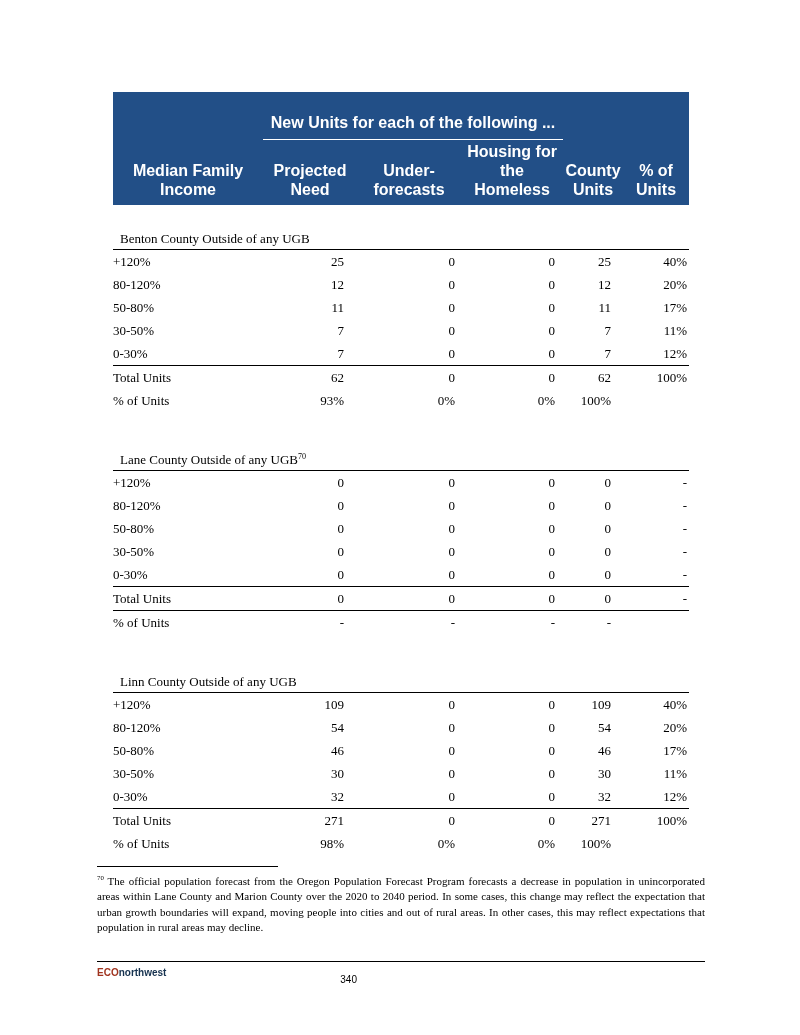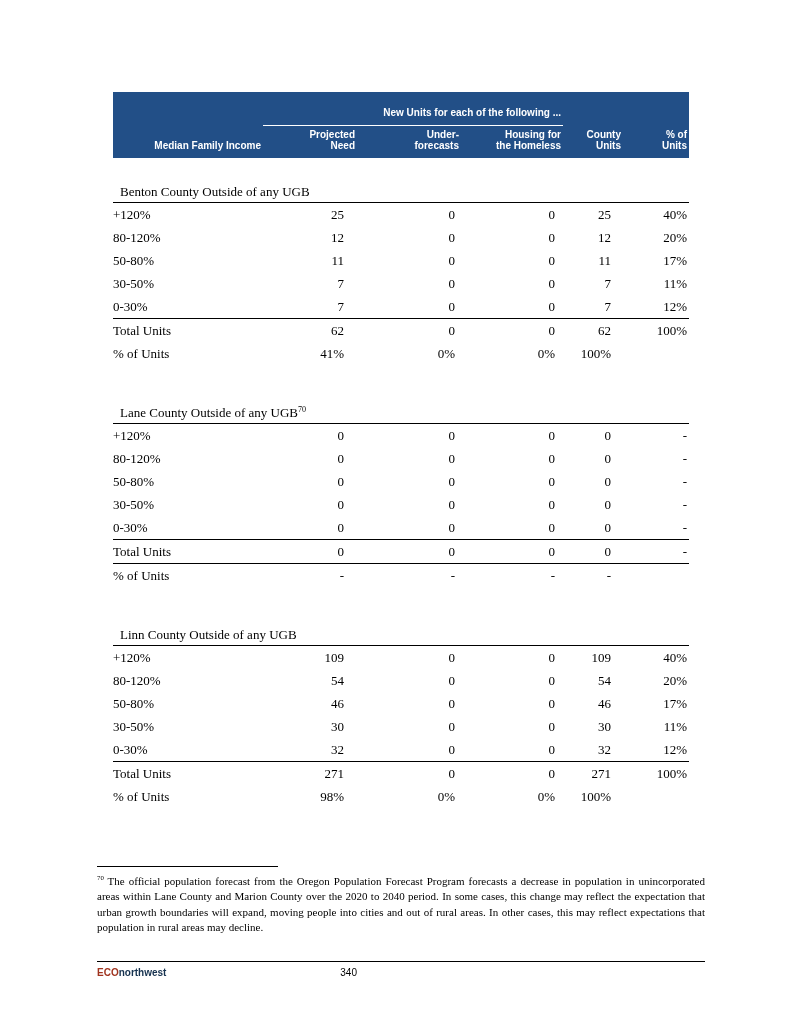--- a/index.html
+++ b/index.html
@@ -11,22 +11,22 @@
   }
 
   
   .main-table {
     position:absolute; left:113px; top:92px; width:576px;
     border-collapse:collapse; table-layout:fixed;
     font-family:"Liberation Serif", serif; font-size:13px; color:#000;
   }
   .main-table thead th {
     font-family:"Liberation Sans", sans-serif; font-weight:bold;
-    color:#ffffff; font-size:10px; line-height:1.18;
-    white-space:pre-line; text-align:right; vertical-align:bottom;
+    color:#ffffff; font-size:16px; line-height:1.18;
+    white-space:pre-line; text-align:center; vertical-align:bottom;
     padding:3px 2px 6px;
   }
   th.th-income { text-align:left; padding-left:7px; padding-bottom:8px; white-space:normal; }
   th.th-group  { border-bottom:1px solid #ffffff; padding:4px 0 3px; vertical-align:middle; }
 
   .main-table td { padding:4px 0 3px; }
   .label-cell { text-align:left; padding-left:7px; }
   .num-cell   { text-align:right; }
   .main-table td:nth-child(2) { padding-right:13px; }
   .main-table td:nth-child(3) { padding-right:6px; }
@@ -56,21 +56,21 @@
 
   
   .footer {
     position:absolute; left:97px; top:961px; width:608px;
     border-top:1px solid #000; padding-top:5px;
     display:flex; align-items:flex-start;
     font-family:"Liberation Sans", sans-serif; font-size:10px; color:#000;
   }
   .footer-left  { width:130px; font-weight:bold; }
   .footer-center{ flex:1; text-align:center; }
-  .footer-right { width:130px; text-align:right; }
+  .footer-right { width:130px; text-align:right;margin-top:7px; }
 </style>
 </head>
 <body>
 
 <div class="page">
 
   <table class="main-table">
     <colgroup>
       <col style="width:150px">
         <col style="width:94px">
@@ -147,21 +147,21 @@
         <tr class="total-row">
           <td class="label-cell">Total Units</td>
           <td class="num-cell">62</td>
           <td class="num-cell">0</td>
           <td class="num-cell">0</td>
           <td class="num-cell">62</td>
           <td class="num-cell">100%</td>
         </tr>
         <tr class="pct-row">
           <td class="label-cell">% of Units</td>
-          <td class="num-cell">41%</td>
+          <td class="num-cell">93%</td>
           <td class="num-cell">0%</td>
           <td class="num-cell">0%</td>
           <td class="num-cell">100%</td>
           <td class="num-cell"></td>
         </tr>
       </tbody>
 
     <tbody>
       <tr class="section-heading-row sec-later">
         <td colspan="6"><span>Lane County Outside of any UGB</span><sup>70</sup></td>

